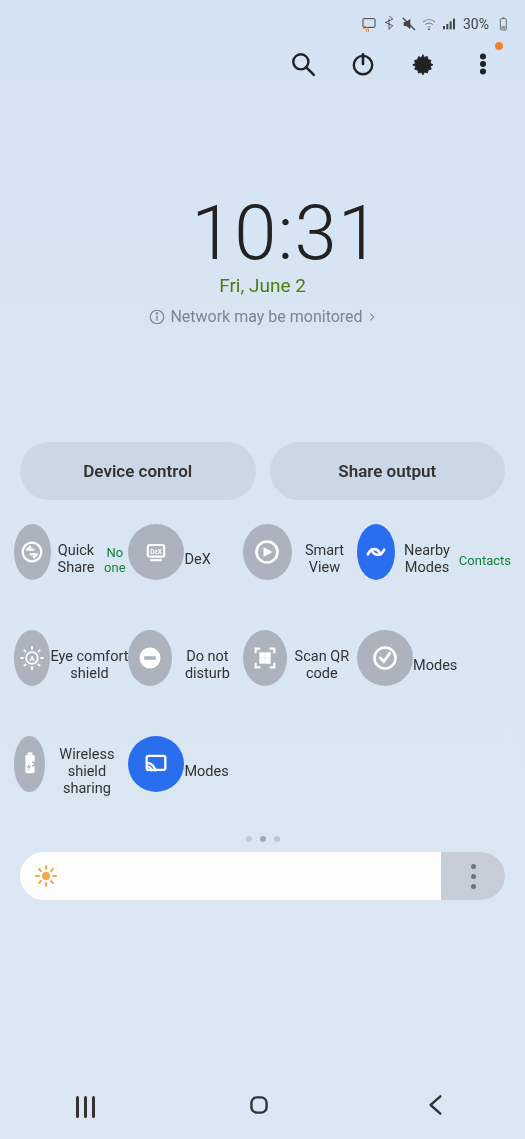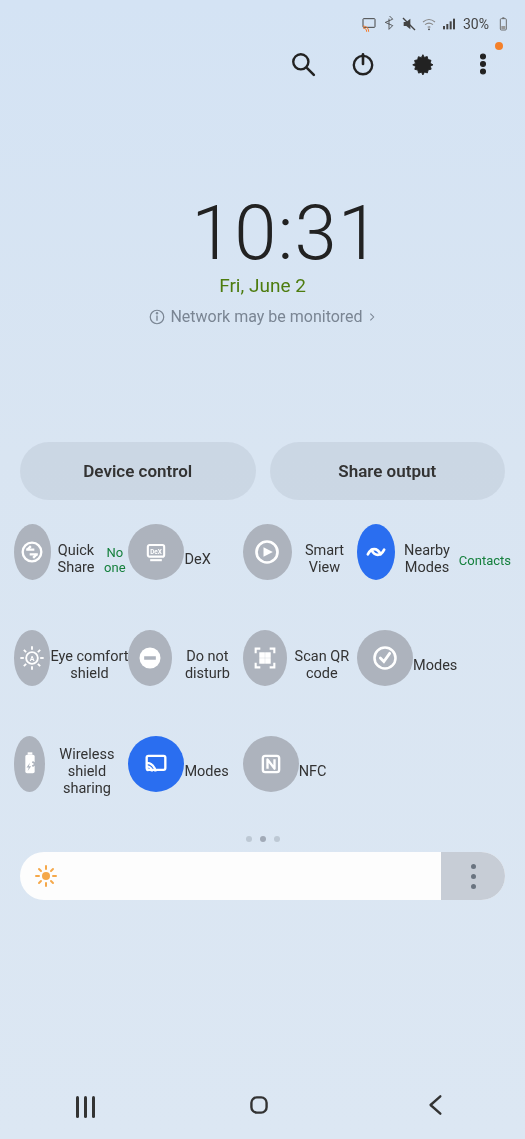--- a/index.html
+++ b/index.html
@@ -337,29 +337,20 @@
       <svg viewBox="0 0 24 24">
           <rect x="4" y="5" width="16" height="12" rx="1.5" fill="none" stroke="#fff" stroke-width="2"></rect>
           <path d="M4 19c2.5 0 4.5 2 4.5 4.5" fill="none" stroke="#fff" stroke-width="2" transform="translate(0 -5)"></path>
           <path d="M4 16c4 0 7.5 3.5 7.5 7.5" fill="none" stroke="#fff" stroke-width="2" transform="translate(0 -5)"></path>
           <circle cx="5" cy="17" r="1.3" fill="#fff"></circle>
         </svg>
     </div>
     <span>Modes</span>
   </div>
 
-  <div class="tile">
-    <div class="circle grey">
-      <svg viewBox="0 0 24 24">
-          <rect x="5" y="5" width="14" height="14" rx="2" fill="none" stroke="#fff" stroke-width="2"></rect>
-          <path d="M9 16V8l6 8V8" fill="none" stroke="#fff" stroke-width="2" stroke-linejoin="round"></path>
-        </svg>
-    </div>
-    <span>NFC</span>
-  </div>
 
 </div>
 
 <div class="page-dots">
   <span></span>
   <span class="active"></span>
   <span></span>
 </div>
 
 <div class="bright-bar">

